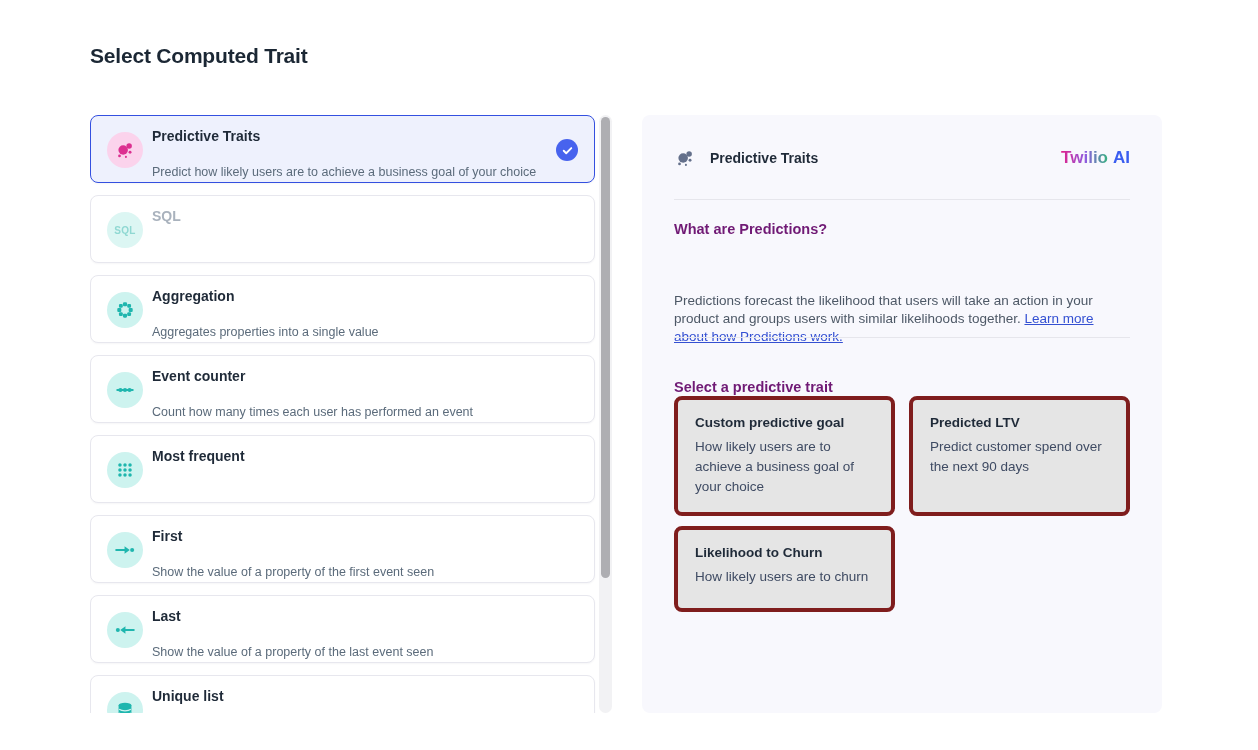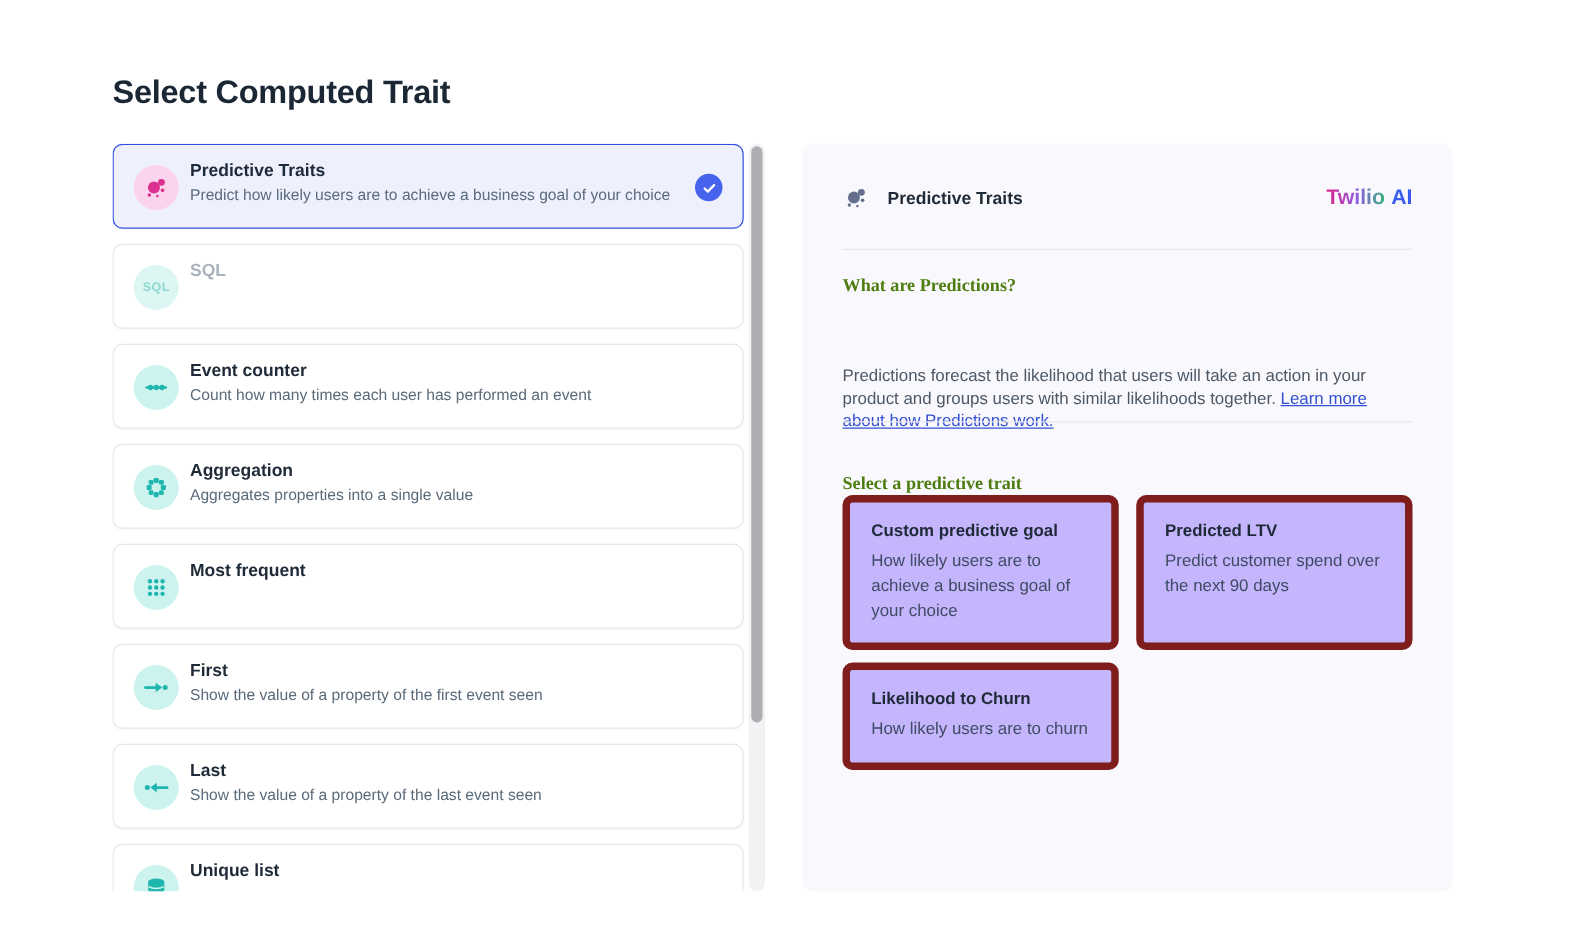--- a/index.html
+++ b/index.html
@@ -1,37 +1,37 @@
 <!DOCTYPE html>
 <html><head>
 <meta charset="utf-8">
 <style>
   * { margin:0; padding:0; box-sizing:border-box; }
   html,body { width:1258px; height:750px; background:#ffffff;
     font-family:"Liberation Sans","DejaVu Sans",sans-serif; overflow:hidden; }
   .stage { position:relative; width:1258px; height:750px; }
 
-  .page-title { position:absolute; left:90px; top:58px; font-size:26px;
+  .page-title { position:absolute; left:90px; top:44px; font-size:21px;
     font-weight:700; color:#1b2734; letter-spacing:-0.2px; }
 
   
   .list-viewport { position:absolute; left:90px; top:115px; width:506px;
     height:598px; overflow:hidden; }
   .item { position:relative; width:505px; height:68px; margin-bottom:12px;
     background:#ffffff; border:1px solid #e7e7ee; border-radius:8px;
     box-shadow:0 1px 2px rgba(20,24,40,0.04); cursor:pointer; }
   .item.selected { border:1.5px solid #3450e0; background:#eef1fd; }
   .icon-circle { position:absolute; left:16px; top:16px; width:36px; height:36px;
     border-radius:50%; background:#cdf3ef; display:flex; align-items:center;
     justify-content:center; }
   .icon-circle.pink { background:#fbd3ec; }
   .icon-circle.muted { background:#dcf6f3; }
   .item-text { position:absolute; left:61px; top:11px; right:52px; }
   .item-title { font-size:14px; font-weight:700; color:#1f2a38; line-height:19px; }
-  .item-desc { font-size:12.5px; color:#5b6b7b; line-height:17px; margin-top:2px; }
+  .item-desc { font-size:12.5px; color:#5b6b7b; line-height:17px; margin-top:18px; }
   .item.disabled .item-title { color:#a9b2bd; }
   .item.disabled .item-desc { color:#b7bfc8; }
   .sql-glyph { font-size:10px; font-weight:700; color:#8fd8d2; letter-spacing:0.3px; }
   .check-badge { position:absolute; right:16px; top:23px; width:22px; height:22px;
     border-radius:50%; background:#4763ee; display:flex; align-items:center;
     justify-content:center; }
 
   
   .scrollbar-track { position:absolute; left:599px; top:115px; width:13px;
     height:598px; background:#f2f2f4; border-radius:7px; }
@@ -51,29 +51,29 @@
       background:linear-gradient(90deg,#e0218a 0%,#8f5ce0 52%,#35b37e 100%);
       -webkit-background-clip:text; background-clip:text;
       -webkit-text-fill-color:transparent; color:transparent; }
   }
   .brand-ai { color:#3a5df0; margin-left:5px; }
   .divider { position:absolute; left:32px; right:32px; height:0;
     border-top:1px solid #e6e6ec; }
   .divider.d1 { top:84px; }
   .divider.d2 { top:222px; }
   .section-h { position:absolute; left:32px; font-size:14.5px; font-weight:700;
-    color:#4d7c0f;font-family:Liberation Serif, serif; }
+    color:#701a75; }
   .about-h { top:106px; }
   .about-p { position:absolute; left:32px; top:129px; width:436px;
     font-size:13.5px; line-height:18px; color:#4d5866;margin-top:48px; }
   .about-link { color:#3450d2; text-decoration:underline; cursor:pointer; }
   .select-h { top:232px;margin-top:32px; }
   .cards { position:absolute; left:32px; top:281px; width:456px;
     display:grid; grid-template-columns:1fr 1fr; gap:10px 14px; }
-  .trait-card { background:#c4b5fd; border:6px solid #7f1d1d; border-radius:8px;
+  .trait-card { background:#e5e5e5; border:4px solid #7f1d1d; border-radius:8px;
     padding:15px 17px; min-height:86px; cursor:pointer; }
   .trait-card-title { font-size:13.5px; font-weight:700; color:#1f2a38;
     margin-bottom:7px; }
   .trait-card-desc { font-size:13.5px; color:#3f4b63; line-height:20px; }
 </style>
 </head>
 <body>
 
 <div class="stage">
 
@@ -103,37 +103,20 @@
         </svg>
       </span>
     </div>
 
     <div class="item disabled">
       <span class="icon-circle muted">
         <span class="sql-glyph">SQL</span>
       </span>
       <div class="item-text">
         <div class="item-title">SQL</div>
-      </div>
-    </div>
-
-    <div class="item">
-      <span class="icon-circle">
-        <svg width="22" height="22" viewBox="0 0 24 24">
-          <line x1="3.5" y1="12" x2="20.5" y2="12" stroke="#1fb6ae" stroke-width="2" stroke-linecap="round"></line>
-          <g fill="#1fb6ae">
-            <circle cx="7" cy="12" r="2.3"></circle>
-            <circle cx="12" cy="12" r="2.3"></circle>
-            <circle cx="17" cy="12" r="2.3"></circle>
-          </g>
-        </svg>
-      </span>
-      <div class="item-text">
-        <div class="item-title">Event counter</div>
-        <div class="item-desc">Count how many times each user has performed an event</div>
       </div>
     </div>
 
     <div class="item">
       <span class="icon-circle">
         <svg width="22" height="22" viewBox="0 0 24 24">
           <g fill="#1fb6ae">
             <rect x="9.8" y="3.6" width="4.4" height="4.4" rx="1.2"></rect>
             <rect x="9.8" y="16" width="4.4" height="4.4" rx="1.2"></rect>
             <rect x="3.6" y="9.8" width="4.4" height="4.4" rx="1.2"></rect>
@@ -142,20 +125,37 @@
             <rect x="14.4" y="5.4" width="4.2" height="4.2" rx="1.2"></rect>
             <rect x="5.4" y="14.4" width="4.2" height="4.2" rx="1.2"></rect>
             <rect x="14.4" y="14.4" width="4.2" height="4.2" rx="1.2"></rect>
             <circle cx="12" cy="12" r="3.4" fill="#cdf3ef"></circle>
           </g>
         </svg>
       </span>
       <div class="item-text">
         <div class="item-title">Aggregation</div>
         <div class="item-desc">Aggregates properties into a single value</div>
+      </div>
+    </div>
+
+    <div class="item">
+      <span class="icon-circle">
+        <svg width="22" height="22" viewBox="0 0 24 24">
+          <line x1="3.5" y1="12" x2="20.5" y2="12" stroke="#1fb6ae" stroke-width="2" stroke-linecap="round"></line>
+          <g fill="#1fb6ae">
+            <circle cx="7" cy="12" r="2.3"></circle>
+            <circle cx="12" cy="12" r="2.3"></circle>
+            <circle cx="17" cy="12" r="2.3"></circle>
+          </g>
+        </svg>
+      </span>
+      <div class="item-text">
+        <div class="item-title">Event counter</div>
+        <div class="item-desc">Count how many times each user has performed an event</div>
       </div>
     </div>
 
     <div class="item">
       <span class="icon-circle">
         <svg width="22" height="22" viewBox="0 0 24 24">
           <g fill="#1fb6ae">
             <circle cx="6.5" cy="6.5" r="1.9"></circle>
               <circle cx="12" cy="6.5" r="1.9"></circle>
               <circle cx="17.5" cy="6.5" r="1.9"></circle>

